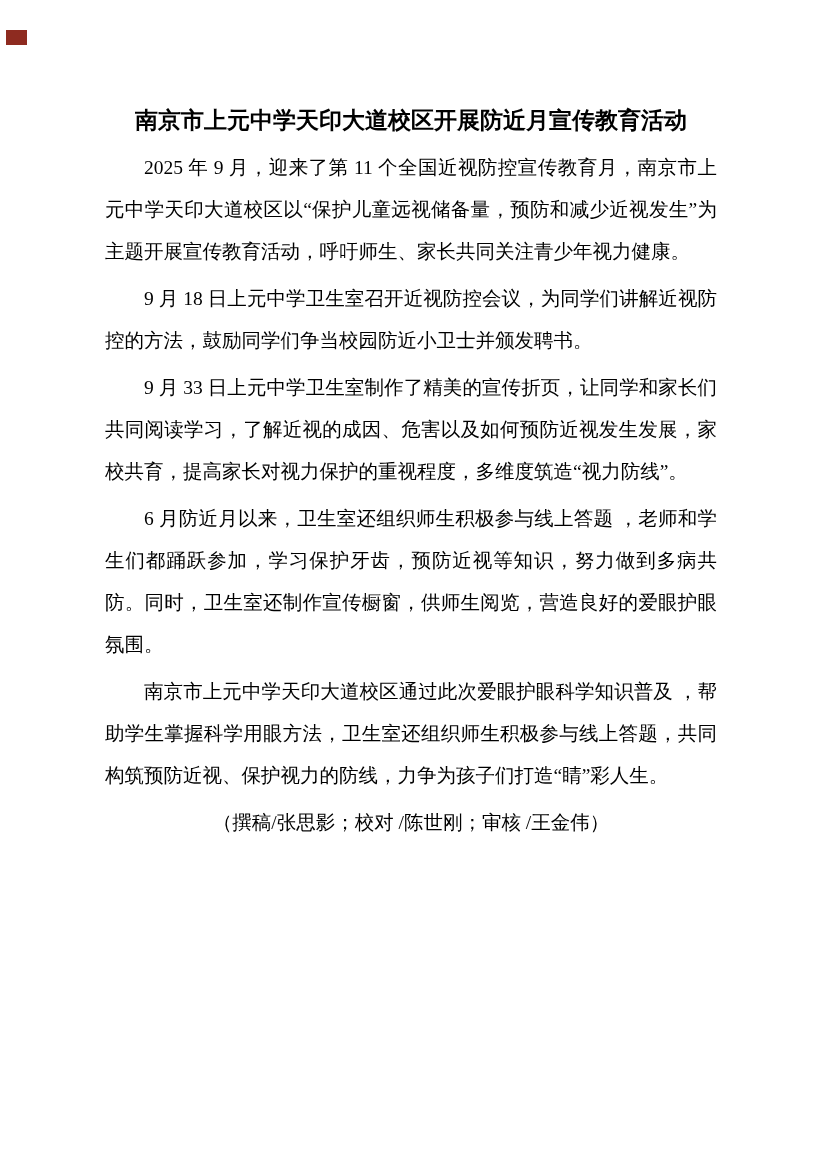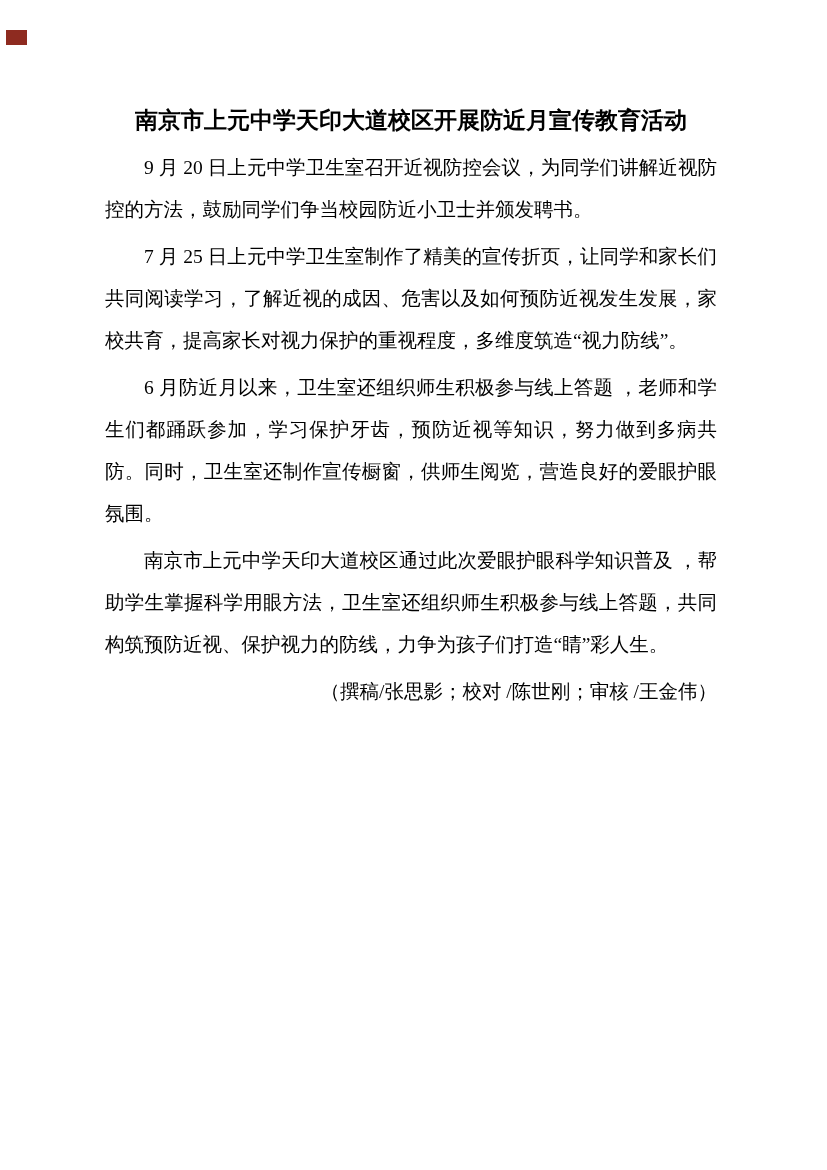--- a/index.html
+++ b/index.html
@@ -43,41 +43,42 @@
     text-align: justify;
     text-justify: inter-character;
     text-indent: 2em;
     margin: 0 0 5px 0;
     word-break: normal;
     overflow-wrap: anywhere;
   }
   .doc p.signature-line {
     font-size: 19.5px;
     line-height: 42px;
-    text-align: right;
+    text-align: center;
     text-indent: 0;
     margin: 0;
     white-space: nowrap;
   }
 </style>
 </head>
 <body>
 
 <div class="page" style="background: rgb(255, 255, 255); color: rgb(0, 0, 0); padding-left: 24px;">
 
   <div class="corner-marker" style="background: rgb(142, 43, 32);"></div>
 
   <div class="doc">
     <h1 class="doc-title">南京市上元中学天印大道校区开展防近月宣传教育活动</h1>
 
+    <p class="body-para">2025 年 9 月，迎来了第 11 个全国近视防控宣传教育月，南京市上元中学天印大道校区以“保护儿童远视储备量，预防和减少近视发生”为主题开展宣传教育活动，呼吁师生、家长共同关注青少年视力健康。</p>
 
 
-    <p class="body-para">9 月 20 日上元中学卫生室召开近视防控会议，为同学们讲解近视防控的方法，鼓励同学们争当校园防近小卫士并颁发聘书。</p>
+    <p class="body-para">9 月 18 日上元中学卫生室召开近视防控会议，为同学们讲解近视防控的方法，鼓励同学们争当校园防近小卫士并颁发聘书。</p>
 
-    <p class="body-para">7 月 25 日上元中学卫生室制作了精美的宣传折页，让同学和家长们共同阅读学习，了解近视的成因、危害以及如何预防近视发生发展，家校共育，提高家长对视力保护的重视程度，多维度筑造“视力防线”。</p>
+    <p class="body-para">9 月 33 日上元中学卫生室制作了精美的宣传折页，让同学和家长们共同阅读学习，了解近视的成因、危害以及如何预防近视发生发展，家校共育，提高家长对视力保护的重视程度，多维度筑造“视力防线”。</p>
 
     <p class="body-para">6 月防近月以来，卫生室还组织师生积极参与线上答题 ，老师和学生们都踊跃参加，学习保护牙齿，预防近视等知识，努力做到多病共防。同时，卫生室还制作宣传橱窗，供师生阅览，营造良好的爱眼护眼氛围。</p>
 
     <p class="body-para">南京市上元中学天印大道校区通过此次爱眼护眼科学知识普及 ，帮助学生掌握科学用眼方法，卫生室还组织师生积极参与线上答题，共同构筑预防近视、保护视力的防线，力争为孩子们打造“睛”彩人生。</p>
 
     <p class="signature-line">（撰稿/张思影；校对 /陈世刚；审核 /王金伟）</p>
   </div>
 
 </div>
 

